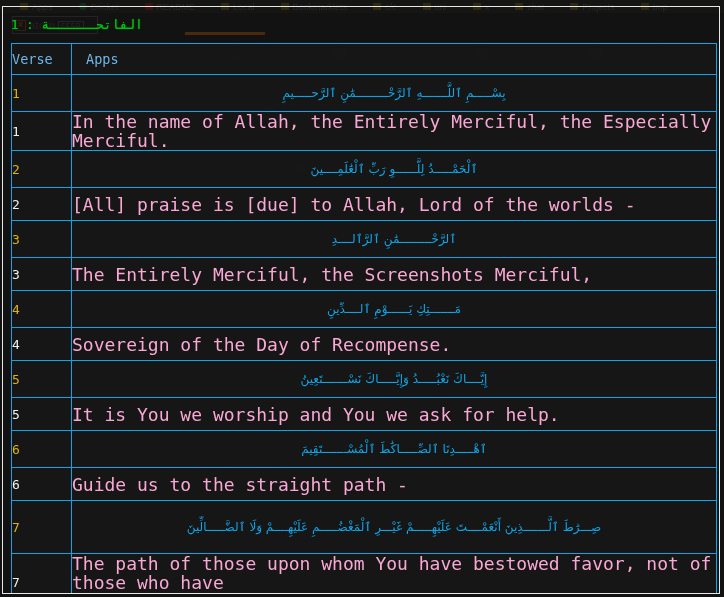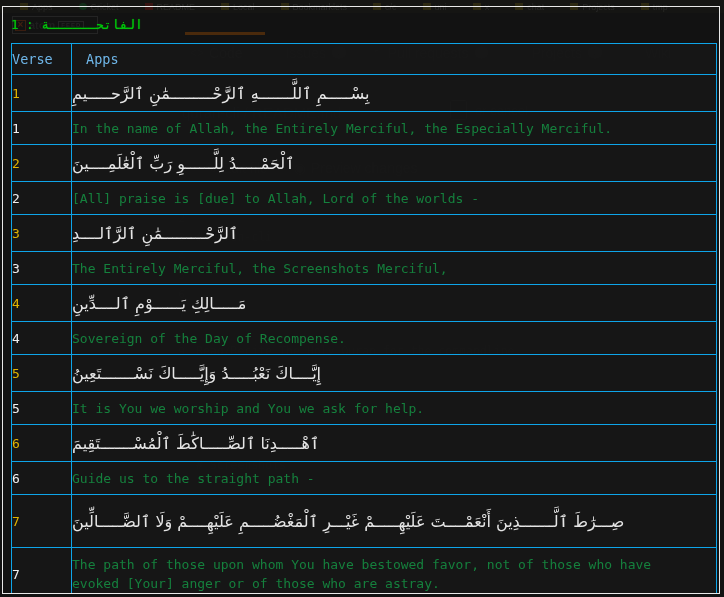--- a/index.html
+++ b/index.html
@@ -201,31 +201,31 @@
     padding-left: 14px;
     font-size: 13px;
   }
   td.num.ar { color: #e0b400; }
   td.num.en { color: #f0f0f0; }
 
   td.cell {
     padding: 8px 14px 9px 14px;
   }
   .arabic {
-    color: #e5e5e5;
+    color: #0ea5e9;
     font-family: "DejaVu Sans", sans-serif;
-    font-size: 16px;
+    font-size: 12px;
     line-height: 25px;
     direction: rtl;
-    text-align: left;
+    text-align: center;
     unicode-bidi: embed;
   }
   .english {
-    color: #15803d;
-    font-size: 13px;
+    color: #f9a8d4;
+    font-size: 18px;
     line-height: 19px;
     white-space: pre-wrap;
   }
   tr.ar-row td { height: 36px; }
   tr.en-row td { height: 32px; }
   tr.tall td { height: 52px; }
 </style>
 </head>
 <body>
 
@@ -410,21 +410,21 @@
       <tr class="en-row">
         <td class="num en">3</td>
         <td class="cell">
             <div class="english">The Entirely Merciful, the Screenshots Merciful,</div>
           </td>
       </tr>
 
       <tr class="ar-row">
         <td class="num ar">4</td>
         <td class="cell">
-            <div class="arabic">مَـــــالِكِ يَــــــوْمِ ٱلــــدِّينِ</div>
+            <div class="arabic">مَـــــــتِكِ يَــــــوْمِ ٱلــــدِّينِ</div>
           </td>
       </tr>
       <tr class="en-row">
         <td class="num en">4</td>
         <td class="cell">
             <div class="english">Sovereign of the Day of Recompense.</div>
           </td>
       </tr>
 
       <tr class="ar-row">

